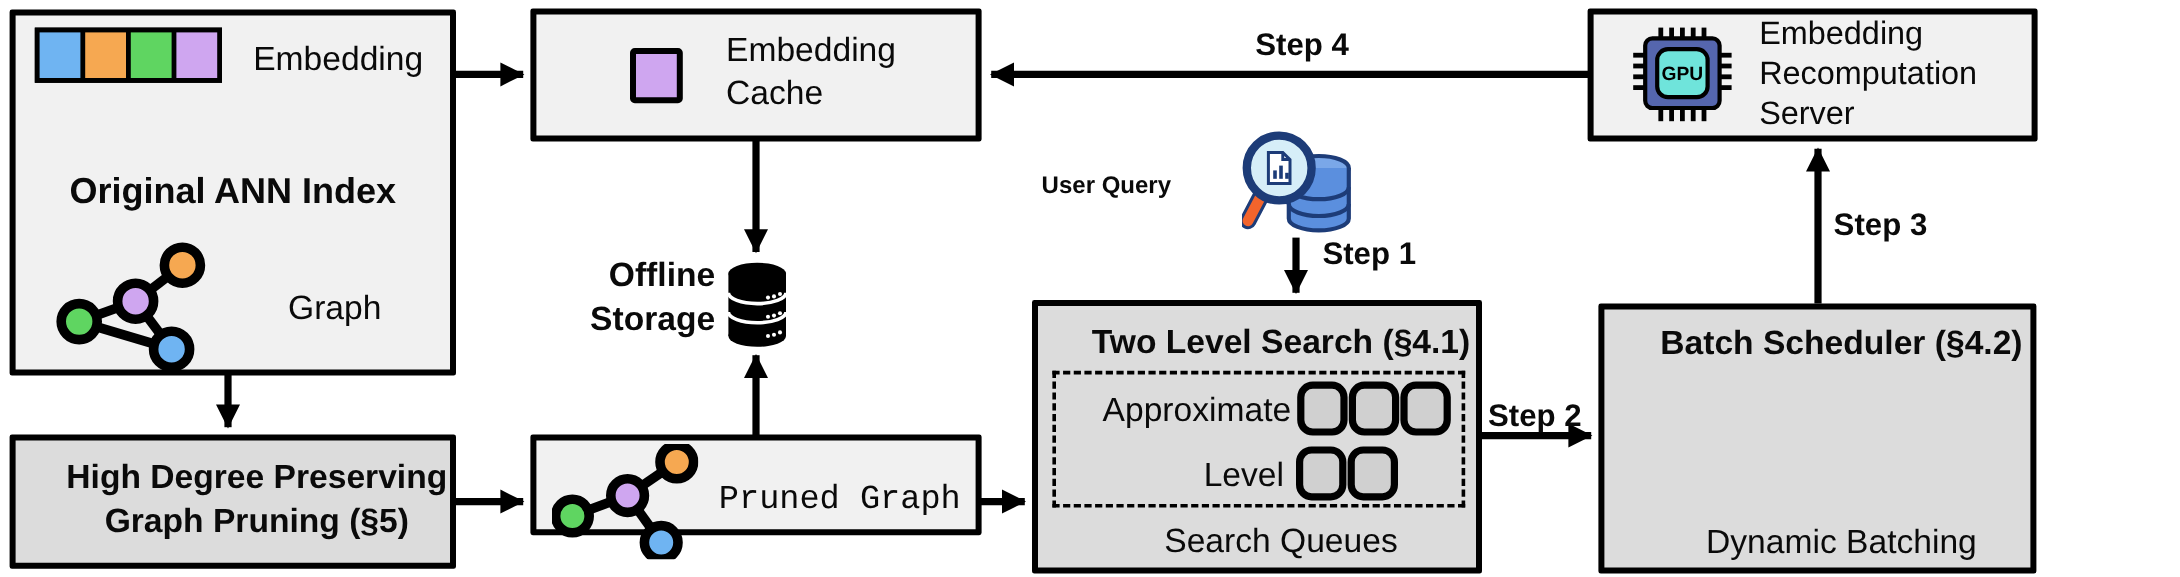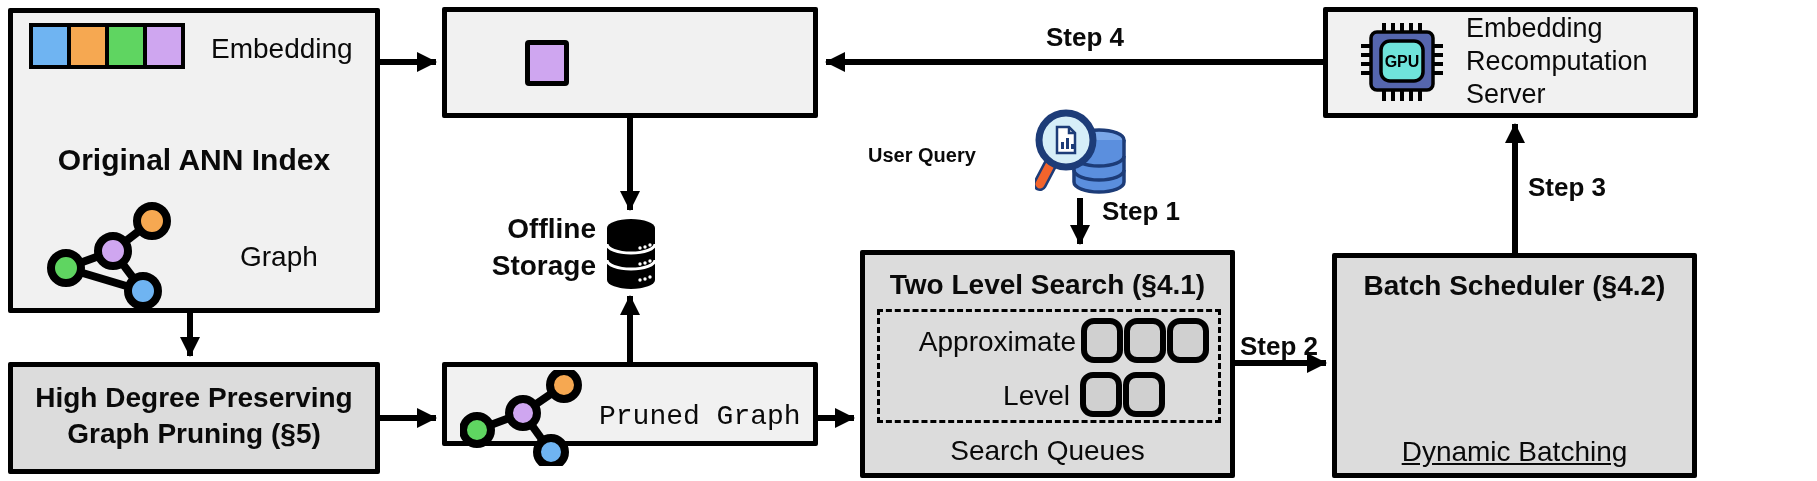--- a/index.html
+++ b/index.html
@@ -1,20 +1,20 @@
 <!DOCTYPE html>
 <html><head>
 <meta charset="utf-8">
 <style>
   html,body{margin:0;padding:0;background:#fff;}
   body{font-family:"Liberation Sans",sans-serif;color:#0a0a0a;}
   #stage{position:relative;width:1817px;height:481px;background:#fff;overflow:hidden;}
   .box{position:absolute;border:5px solid #000;border-radius:2px;box-sizing:border-box;}
   .light{background:#f1f1f1;}
-  .gray{background:#dcdcdc;}
+  .gray{background:#dcdcdc;padding-left:20px;}
   .abs{position:absolute;}
   .t28{font-size:28px;}
   .t27{font-size:27px;}
   .bold{font-weight:bold;}
   .center{text-align:center;width:100%;}
   .right{text-align:right;}
   .steplabel{position:absolute;font-size:26px;font-weight:bold;white-space:nowrap;}
   .dashed{position:absolute;border:3px dashed #000;box-sizing:border-box;}
   .q{position:absolute;width:30px;height:33px;border:6px solid #000;border-radius:13px;background:#d0d0d0;}
   .bsq{position:absolute;width:30px;height:34px;border:5px solid #000;box-sizing:content-box;}
@@ -74,20 +74,21 @@
 
   <div class="box gray" style="left:8px;top:362px;width:372px;height:112px;">
     <div class="abs bold center" style="top:13px;font-size:28px;line-height:36px;">
       <div>High Degree Preserving</div>
       <div>Graph Pruning (§5)</div>
     </div>
   </div>
 
   <div class="box light" style="left:442px;top:7px;width:376px;height:111px;">
     <div class="abs" style="left:78px;top:28px;width:34px;height:36px;border:5px solid #000;border-radius:4px;background:#CFA6F0;"></div>
+    <div class="abs t28" style="left:158px;top:12px;width:180px;line-height:36px;">Embedding Cache</div>
   </div>
 
   <div class="abs bold t28 right" style="left:458px;top:210px;width:138px;line-height:37px;">Offline Storage</div>
   <svg class="abs" style="left:604px;top:218px;" width="54" height="72" viewBox="0 0 54 72">
     <ellipse cx="27" cy="10" rx="24" ry="9" fill="#000"></ellipse>
     <rect x="3" y="10" width="48" height="52" fill="#000"></rect>
     <ellipse cx="27" cy="62" rx="24" ry="9" fill="#000"></ellipse>
     <path d="M3,26 a24,9 0 0 0 48,0" fill="none" stroke="#fff" stroke-width="3"></path>
     <path d="M3,42 a24,9 0 0 0 48,0" fill="none" stroke="#fff" stroke-width="3"></path>
     <g fill="#fff">
@@ -148,21 +149,21 @@
       <div class="abs t28 right" style="left:8px;top:68px;width:182px;">Level</div>
       <span class="q" style="left:200px;top:60px;"></span>
       <span class="q" style="left:243px;top:60px;"></span>
     </div>
     <div class="abs t28 center" style="top:180px;">Search Queues</div>
   </div>
   <div class="steplabel" style="left:1240px;top:331px;">Step 2</div>
 
   <div class="box gray" style="left:1332px;top:253px;width:365px;height:225px;">
     <div class="abs bold t28 center" style="top:12px;">Batch Scheduler (§4.2)</div>
-    <div class="abs t28 center" style="top:178px;text-decoration:underline;">Dynamic Batching</div>
+    <div class="abs t28 center" style="top:178px;">Dynamic Batching</div>
   </div>
   <div class="steplabel" style="left:1528px;top:172px;text-align:center;">Step 3</div>
 
   <div class="box light" style="left:1323px;top:7px;width:375px;height:111px;">
     <svg class="abs" style="left:30px;top:10px;" width="88" height="80" viewBox="0 0 88 80">
       <g fill="#000">
         <rect x="24" y="1" width="4" height="11"></rect>
           <rect x="33" y="1" width="4" height="11"></rect>
           <rect x="42" y="1" width="4" height="11"></rect>
           <rect x="51" y="1" width="4" height="11"></rect>

